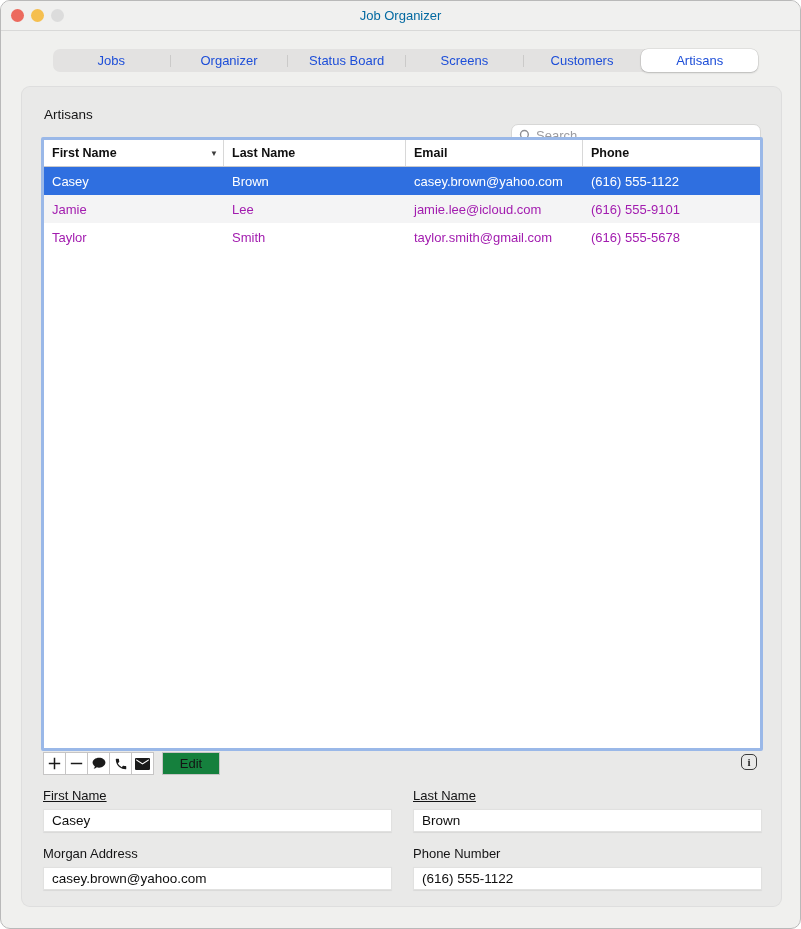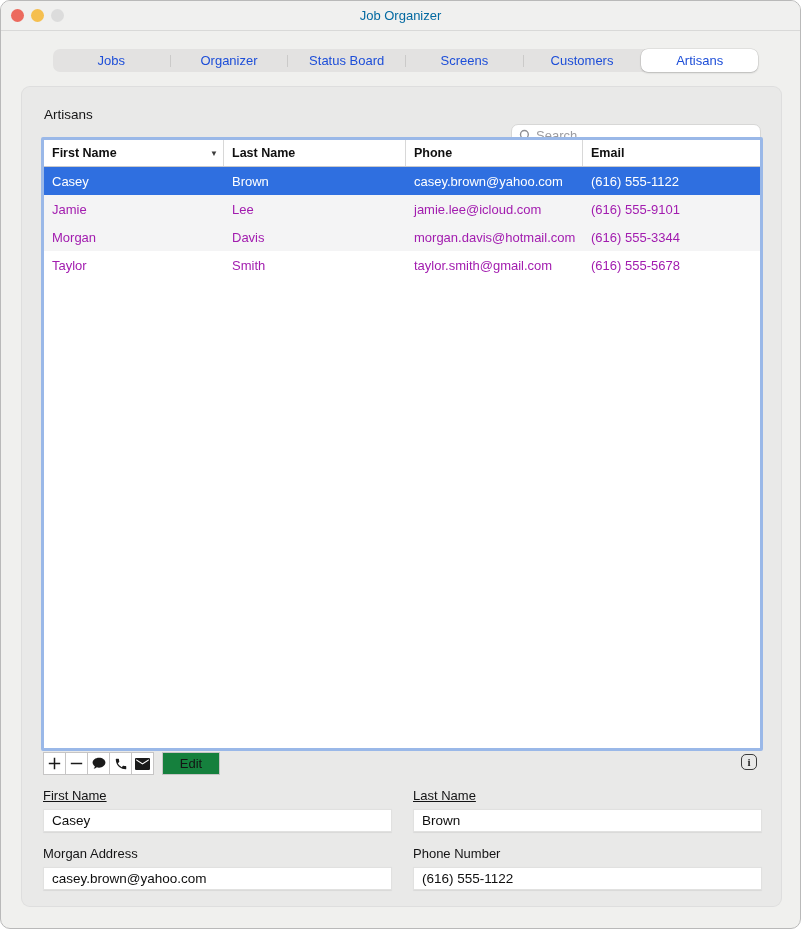--- a/index.html
+++ b/index.html
@@ -118,46 +118,40 @@
 
     <div class="tablewrap">
       <div class="thead">
         <div class="th c1">
           <span>First Name</span>
           <span class="sort">▼</span>
         </div>
         <div class="th c2">
           <span>Last Name</span>
         </div>
+        <div class="th c3">
+          <span>Email</span>
+        </div>
         <div class="th c4">
           <span>Phone</span>
-        </div>
-        <div class="th c3">
-          <span>Email</span>
         </div>
       </div>
 
       <div class="row selected">
         <div class="td c1">Casey</div>
         <div class="td c2">Brown</div>
         <div class="td c3">casey.brown@yahoo.com</div>
         <div class="td c4">(616) 555-1122</div>
       </div>
       <div class="row alt">
         <div class="td c1">Jamie</div>
         <div class="td c2">Lee</div>
         <div class="td c3">jamie.lee@icloud.com</div>
         <div class="td c4">(616) 555-9101</div>
       </div>
-      <div class="row alt">
-        <div class="td c1">Morgan</div>
-        <div class="td c2">Davis</div>
-        <div class="td c3">morgan.davis@hotmail.com</div>
-        <div class="td c4">(616) 555-3344</div>
-      </div>
       <div class="row">
         <div class="td c1">Taylor</div>
         <div class="td c2">Smith</div>
         <div class="td c3">taylor.smith@gmail.com</div>
         <div class="td c4">(616) 555-5678</div>
       </div>
     </div>
 
     <div class="toolbar">
       <div class="tbtn">

